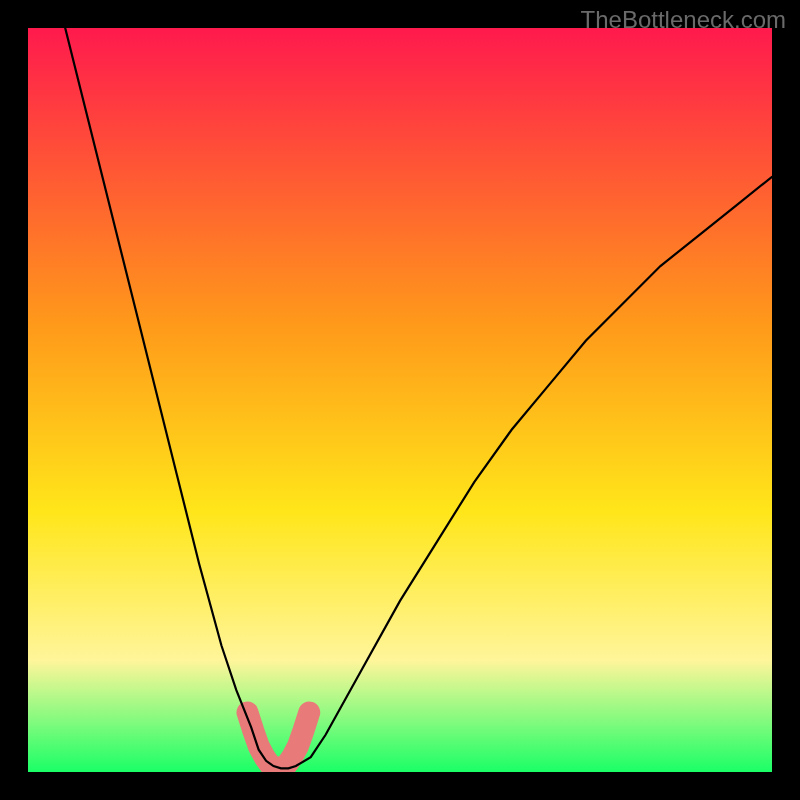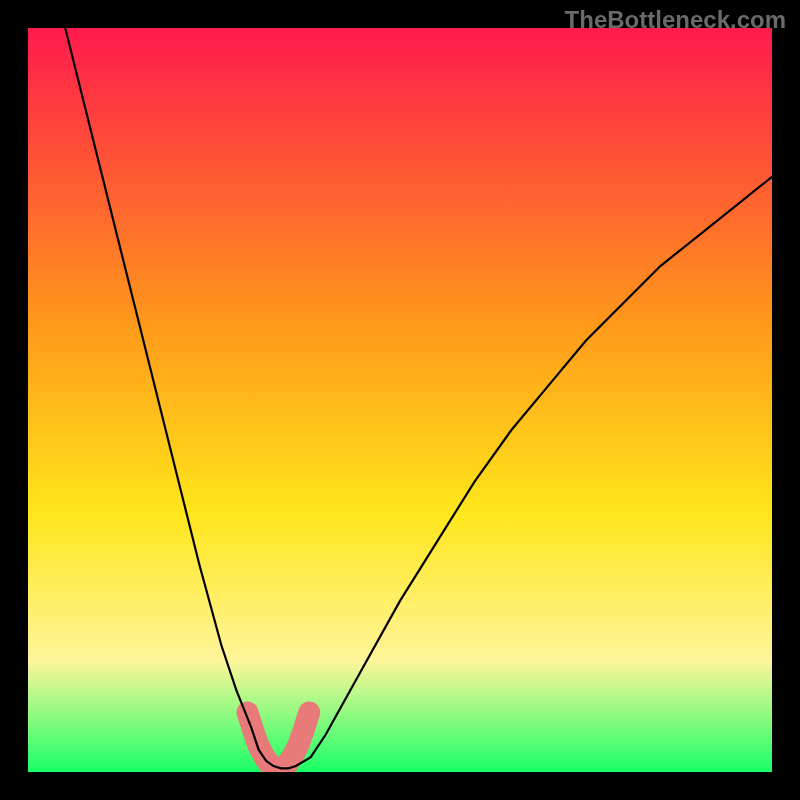--- a/index.html
+++ b/index.html
@@ -12,21 +12,20 @@
     overflow: hidden;
   }
   .watermark {
     position: absolute;
     top: 6px;
     right: 14px;
     color: #6a6a6a;
     font-family: Arial, Helvetica, sans-serif;
     font-size: 24px;
     z-index: 10;
-    font-weight: bold;
   }
   .plot-area {
     position: absolute;
     left: 28px;
     top: 28px;
     width: 744px;
     height: 744px;
   }
   .plot-area svg {
     width: 100%;

